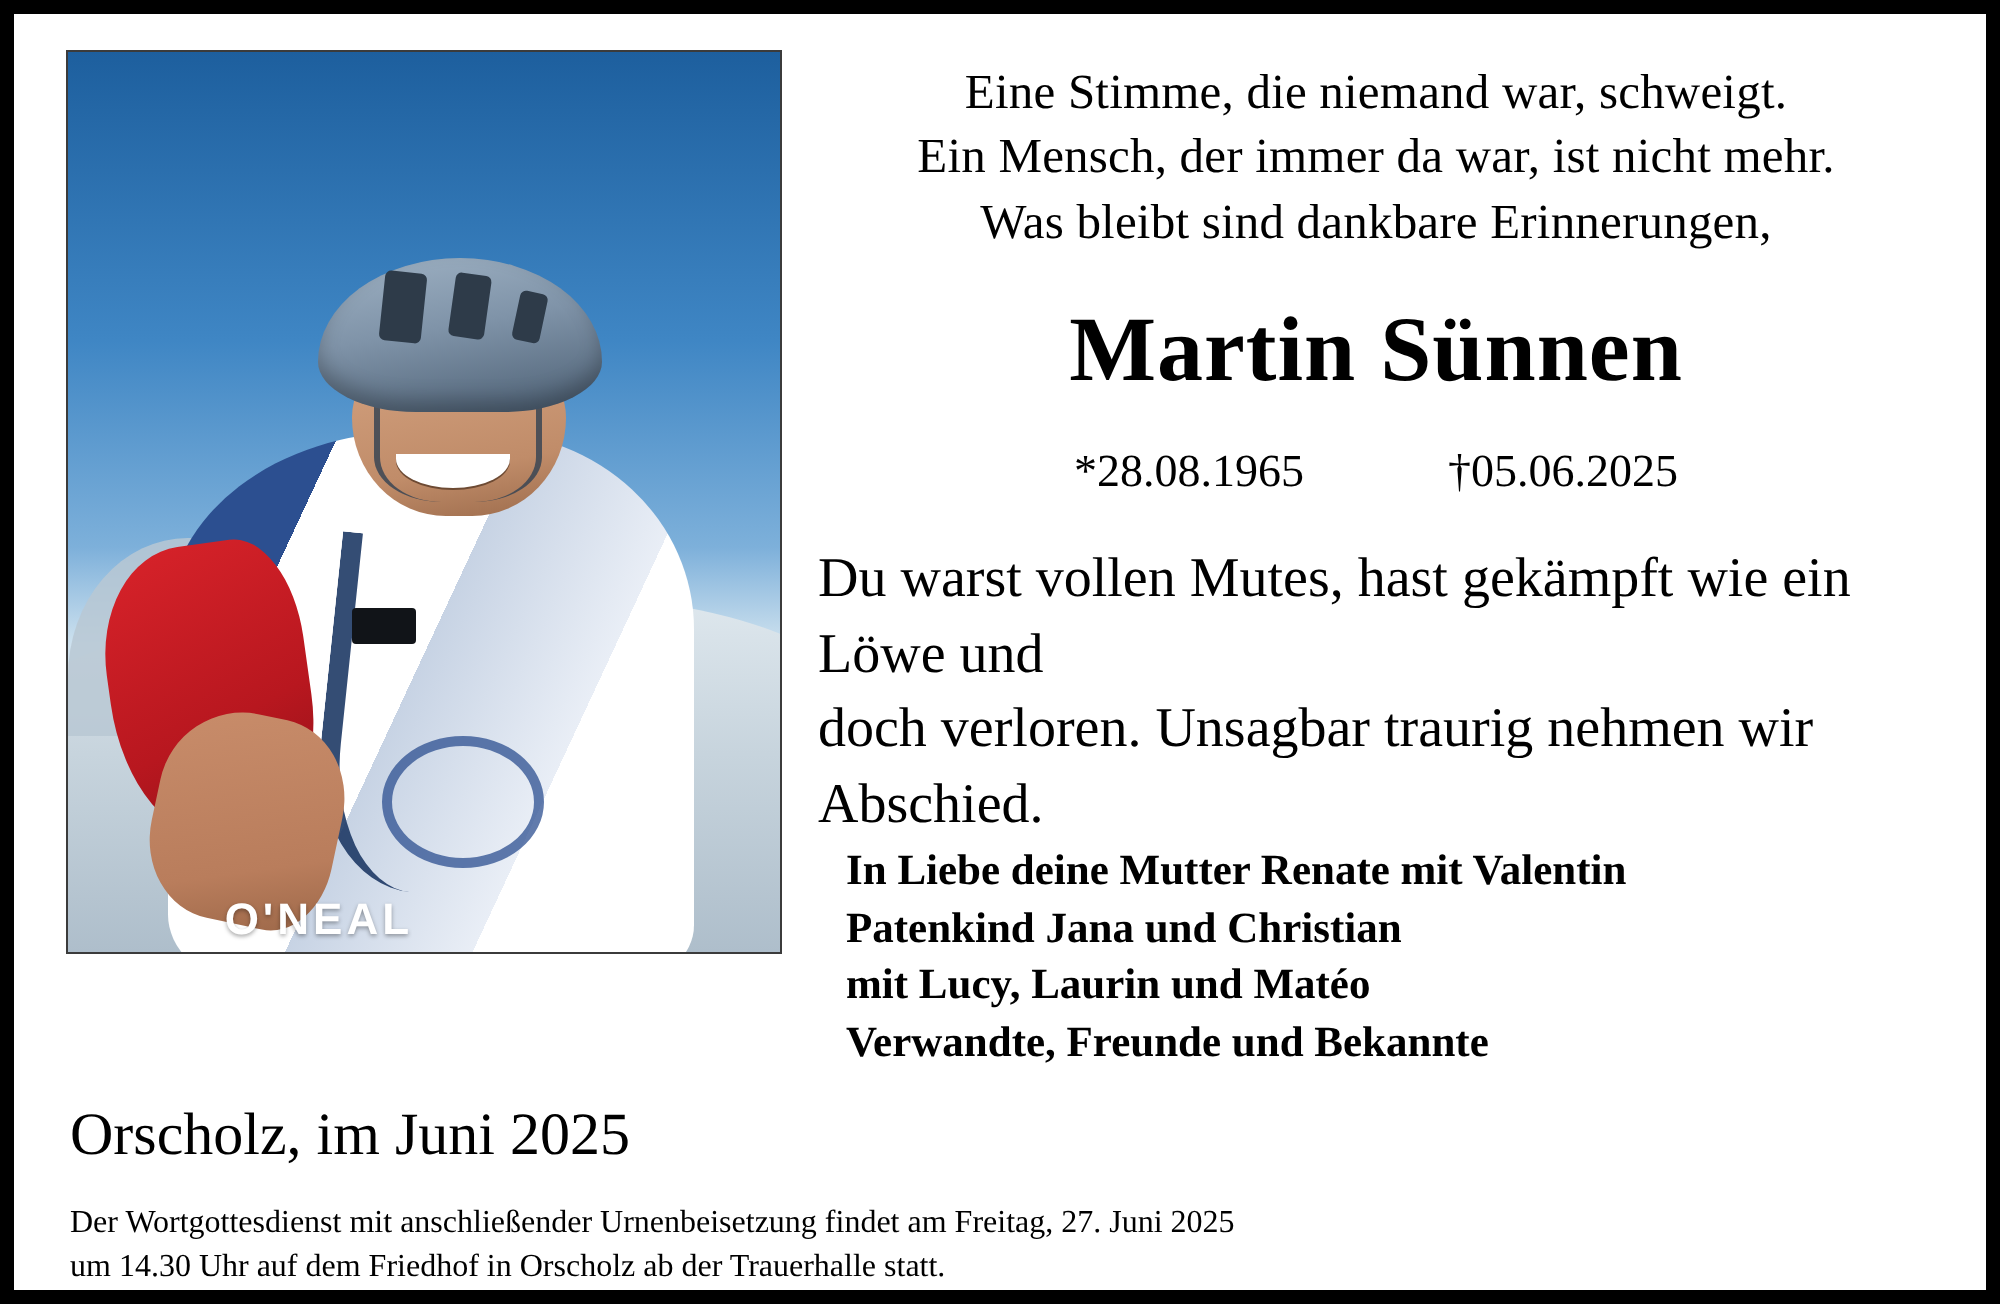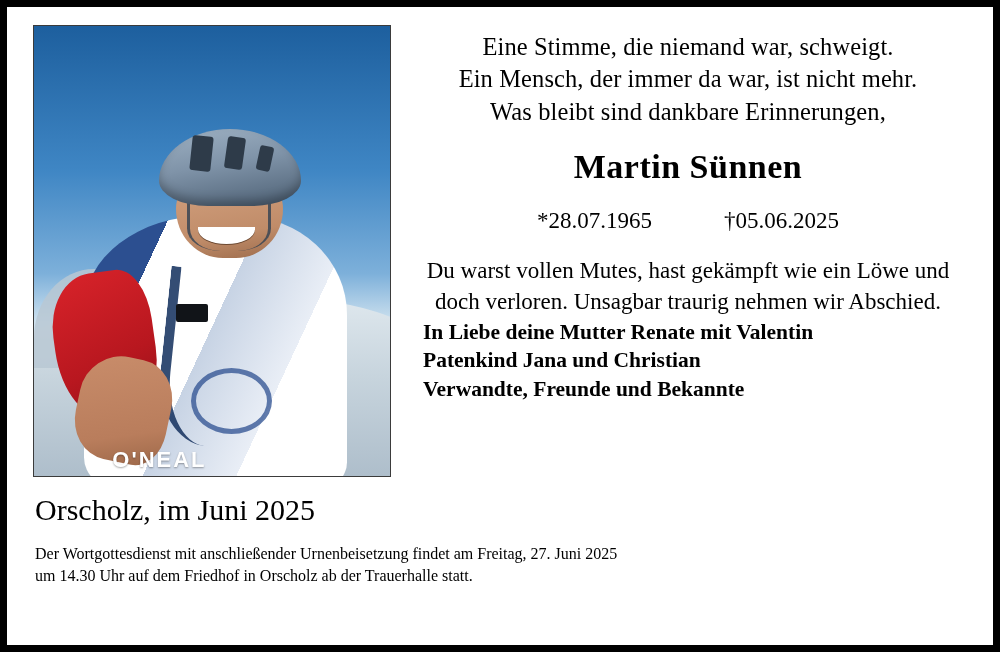--- a/index.html
+++ b/index.html
@@ -223,42 +223,42 @@
   .poem {
     text-align: center;
     font-size: 24.5px;
     line-height: 1.32;
     letter-spacing: .1px;
   }
   .poem div { white-space: nowrap; }
 
   .name {
     text-align: center;
-    font-size: 34px;
+    font-size: 46px;
     font-weight: bold;
     letter-spacing: .5px;
     margin-top: 20px;
   }
   .profession {
     text-align: center;
     font-size: 23px;
     margin-top: 4px;
   }
   .dates {
     display: flex;
     justify-content: center;
     gap: 72px;
     font-size: 23px;
     margin-top: 22px;
   }
   .tribute {
-    font-size: 23px;
+    font-size: 28px;
     line-height: 1.34;
     margin-top: 22px;
-    text-align: center;
+    text-align: left;
   }
   .family {
     font-weight: bold;
     font-size: 21.5px;
     line-height: 1.33;
     padding-left: 14px;
   }
 
   
   .bottom {
@@ -311,32 +311,33 @@
 
         <div class="poem">
           <div>Eine Stimme, die niemand war, schweigt.</div>
           <div>Ein Mensch, der immer da war, ist nicht mehr.</div>
           <div>Was bleibt sind dankbare Erinnerungen,</div>
         </div>
 
         <div class="name">Martin Sünnen</div>
 
         <div class="dates">
-          <span>*28.07.1965</span>
+          <span>*28.08.1965</span>
           <span>†05.06.2025</span>
         </div>
 
         <div class="tribute">
           <div>Du warst vollen Mutes, hast gekämpft wie ein Löwe und</div>
           <div>doch verloren. Unsagbar traurig nehmen wir Abschied.</div>
         </div>
 
         <div class="family">
           <div>In Liebe deine Mutter Renate mit Valentin</div>
           <div>Patenkind Jana und Christian</div>
+          <div>mit Lucy, Laurin und Matéo</div>
           <div>Verwandte, Freunde und Bekannte</div>
         </div>
 
       </div>
     </div>
 
     <div class="bottom">
       <div class="place-date">Orscholz, im Juni 2025</div>
 
       <div class="service">

